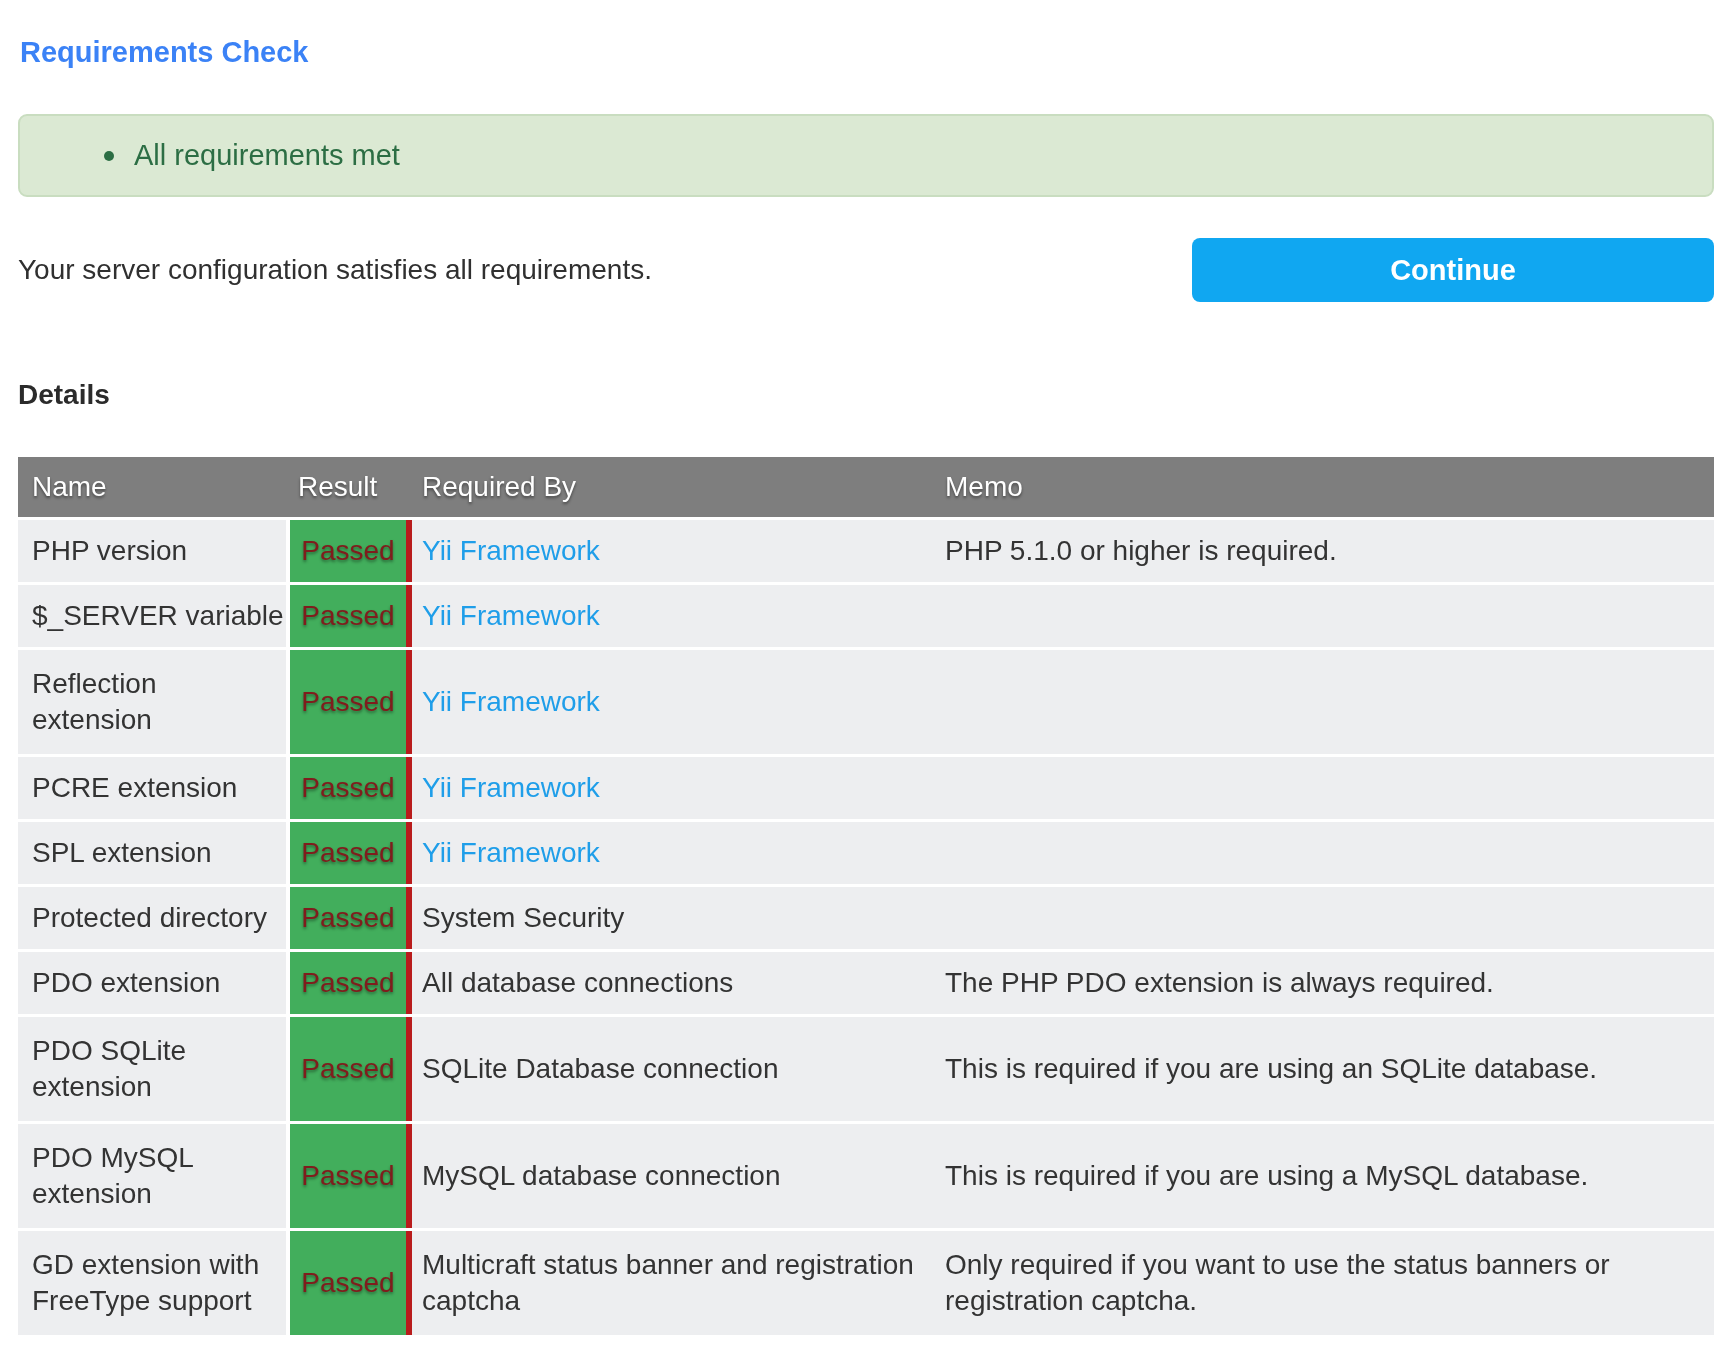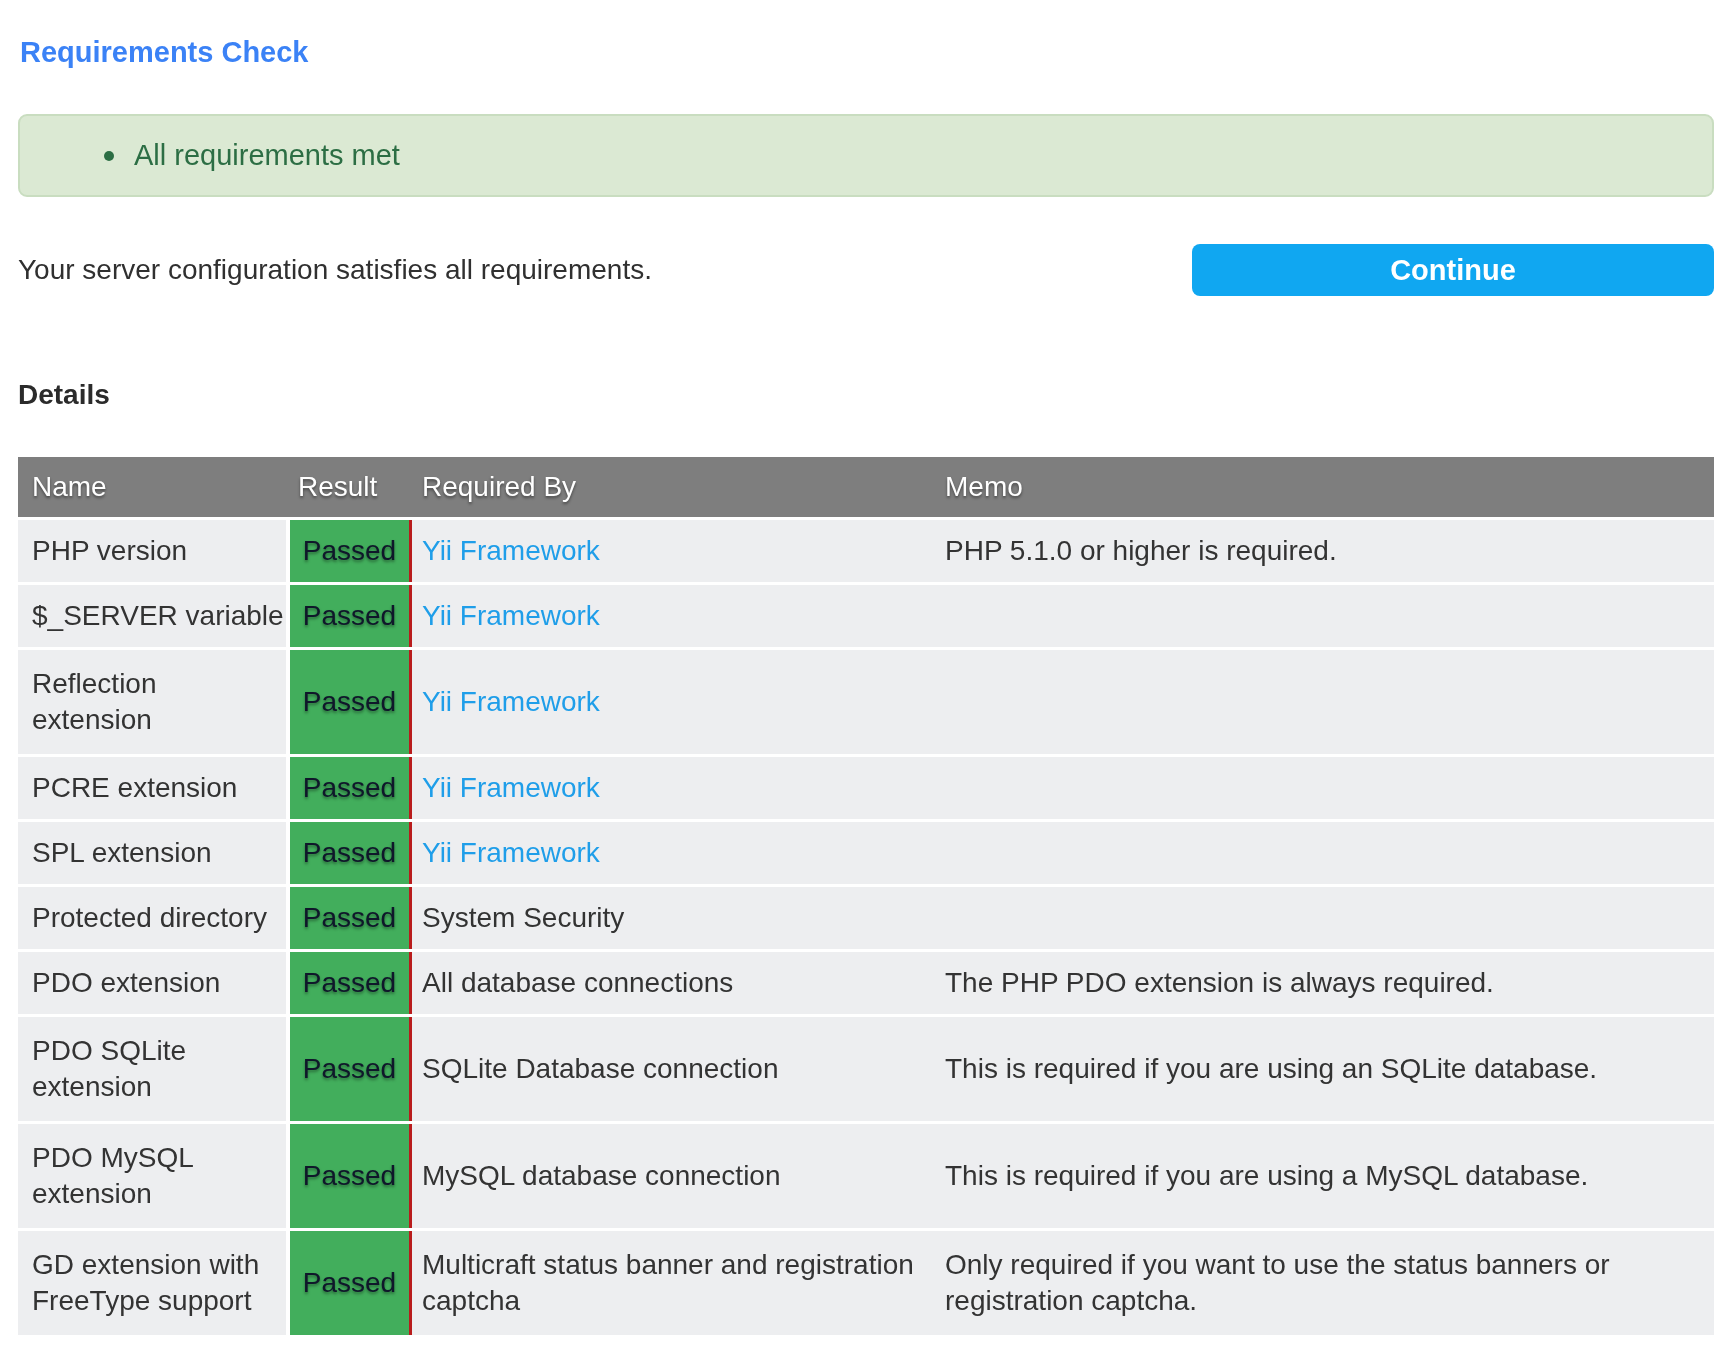--- a/index.html
+++ b/index.html
@@ -39,21 +39,21 @@
   .alert-text { margin-left: 20px; }
 
   .action-row {
     margin-top: 41px;
     display: flex; align-items: center;
     height: 64px;
   }
   .summary-text { flex: 1 1 auto; color: #303030; }
   .continue-btn {
     flex: 0 0 auto;
-    width: 522px; height: 52px;
+    width: 522px; height: 64px;
     margin-left: auto;
     background: #10a7f1;
     border: none; border-radius: 8px;
     color: #ffffff; font-size: 29px; font-weight: bold;
     font-family: "Liberation Sans", sans-serif;
     cursor: pointer;
   }
 
   .details-heading {
     margin-top: 78px;
@@ -90,23 +90,23 @@
   .trow.tall .c-name { padding-right: 20px; }
   .c-result { flex: 0 0 126px; }
   .c-req    { flex: 0 0 521px; padding-left: 10px; }
   .c-memo   { flex: 1 1 auto; padding-left: 12px; padding-right: 20px; }
 
   .thead .c-result { padding-left: 12px; }
 
   .trow .c-result {
     background: #42ae5c;
     border-left: 4px solid #ffffff;
-    border-right: 3px solid #b91c1c;
+    border-right: 6px solid #b91c1c;
     justify-content: center;
-    color: #0f172a;
+    color: #7f1d1d;
     text-shadow: 0 2px 3px rgba(0,0,0,0.4);
     text-align: center;
   }
 
   .link-text { color: #1f9ee9; cursor: pointer; }
 </style>
 </head>
 <body>
 
 <div class="container">

